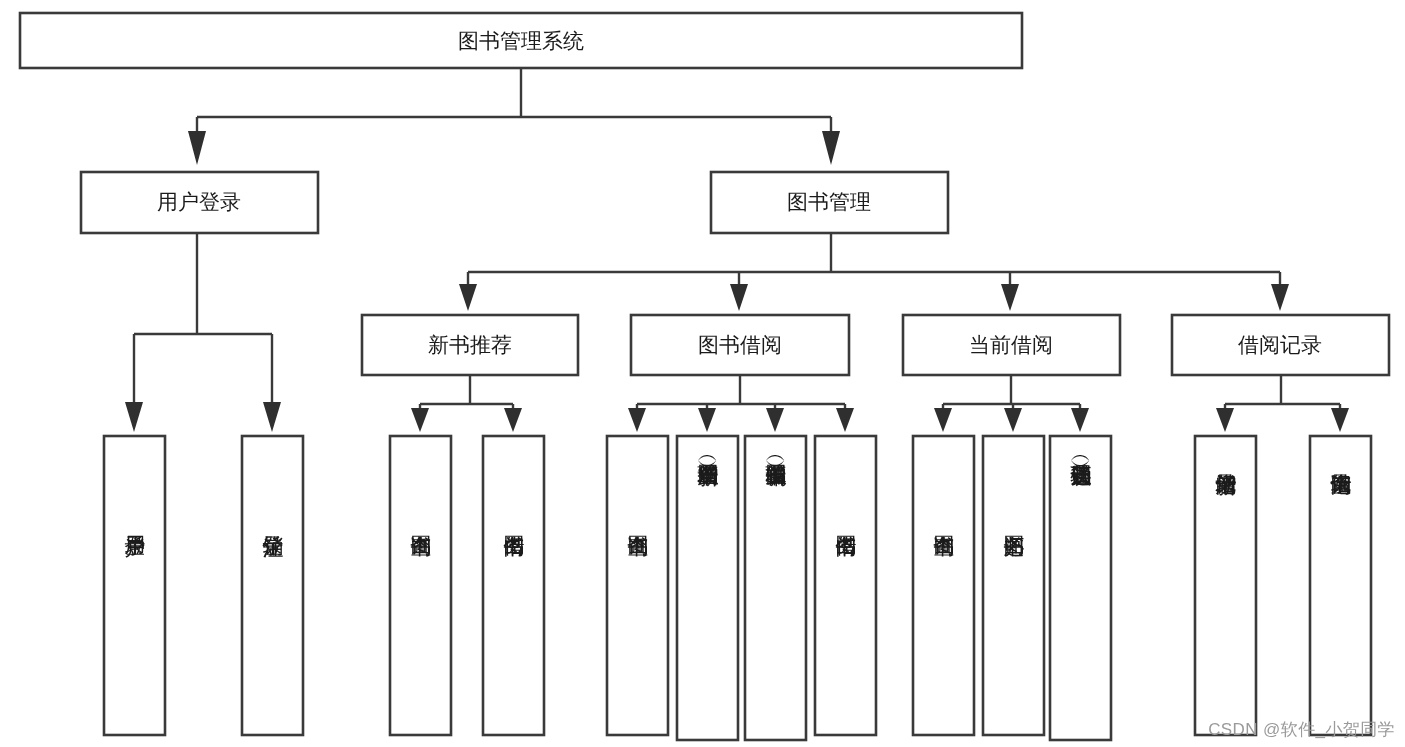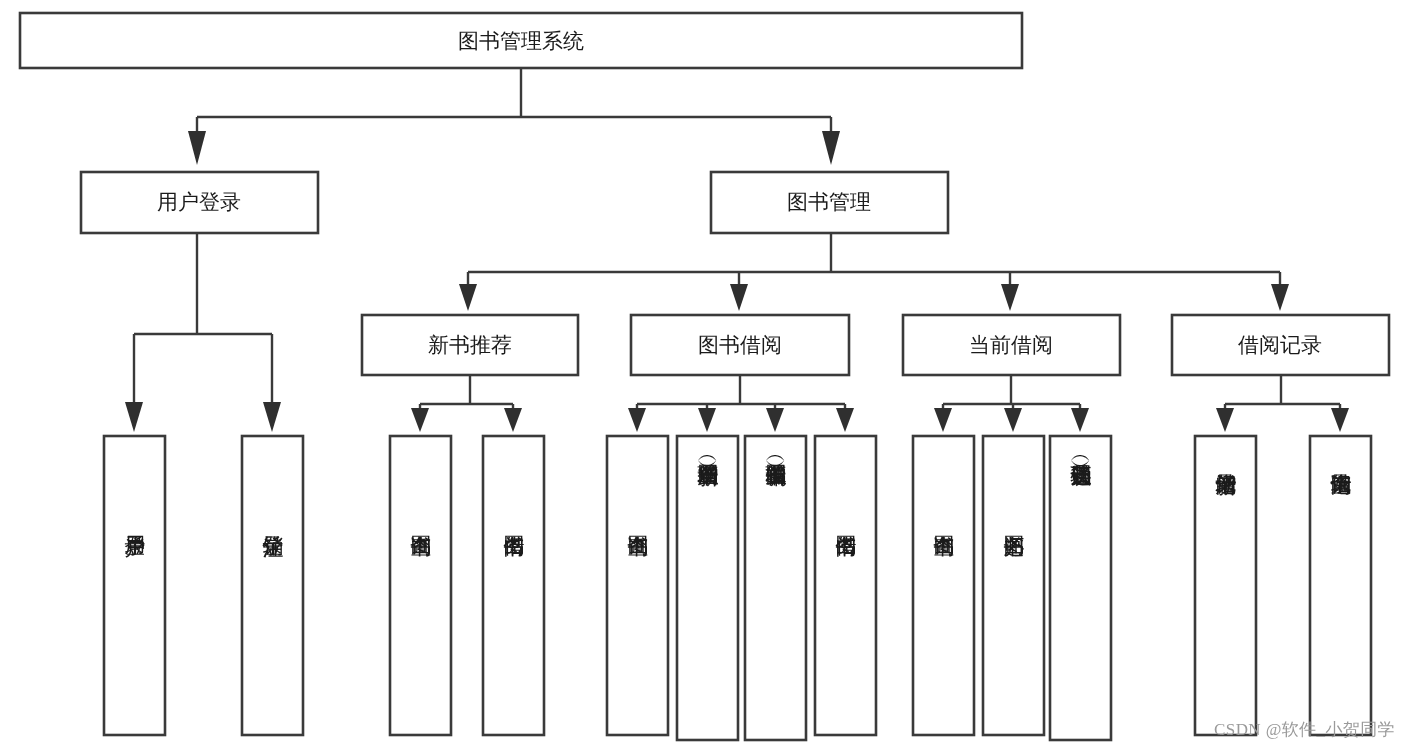--- a/index.html
+++ b/index.html
@@ -52,21 +52,21 @@
   .node-label-v {
     font-family: "DejaVu Sans", "Liberation Sans", sans-serif;
     font-size: 21px;
     fill: #1b1b1b;
     text-anchor: middle;
   }
   .watermark {
     position: absolute;
     right: 10px;
     bottom: 6px;
-    font-family: Liberation Serif, serif;
+    font-family: Liberation Sans, sans-serif;
     font-size: 17px;
     color: #9a9a9a;
     white-space: nowrap;
     letter-spacing: 0.4px;
   }
 </style>
 </head>
 <body>
 
 <div id="diagram-root">

